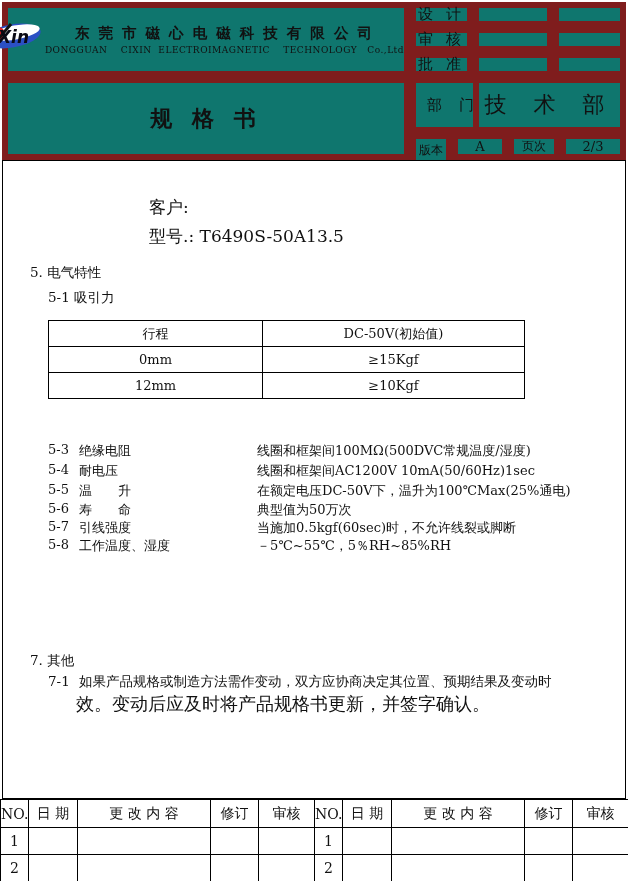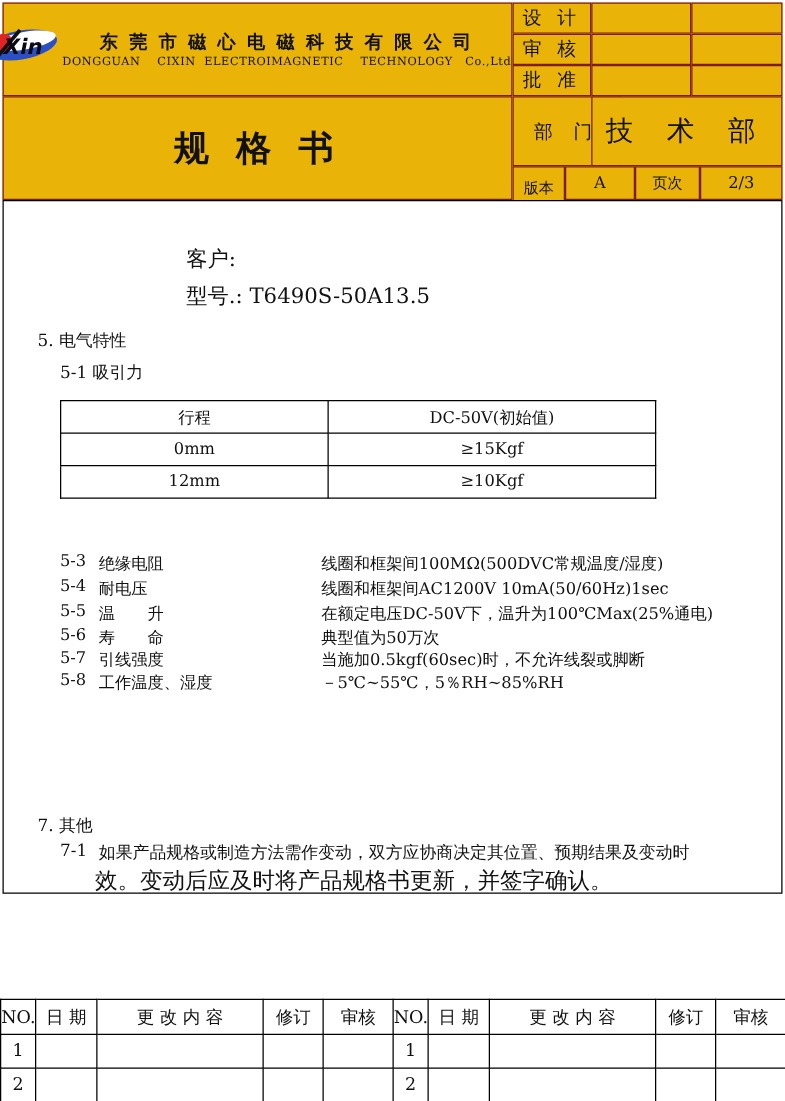--- a/index.html
+++ b/index.html
@@ -4,39 +4,39 @@
 <style>
   * { margin:0; padding:0; box-sizing:border-box; }
   html,body { background:#ffffff; }
   .page {
     position:relative; width:628px; height:881px; margin:0 auto;
     background:#ffffff; color:#111;
     font-family:"DejaVu Serif","Liberation Serif",serif;
     overflow:hidden;
   }
   .cell {
-    position:absolute; border:1px solid #7f1d1d;
+    position:absolute; border:6px solid #7f1d1d;
     display:flex; align-items:center; justify-content:center;
-    text-align:center; background:#eab308;
+    text-align:center; background:#0f766e;
   }
   
   .logo-block { left:2px; top:2px; width:408px; height:75px; justify-content:flex-end; }
   .logo-wrap { margin-left:8px; flex:0 0 auto; }
   .company-wrap { flex:1; display:flex; flex-direction:column; align-items:center; }
   .company-cn { font-size:14.5px; font-weight:bold; letter-spacing:2px; white-space:pre; }
   .company-en { font-size:9px; letter-spacing:0.5px; white-space:pre; margin-top:2px; }
-  .title-block { left:2px; top:77px; width:408px; height:83px; font-size:28px; font-weight:bold; letter-spacing:6px; }
+  .title-block { left:2px; top:77px; width:408px; height:83px; font-size:22px; font-weight:bold; letter-spacing:6px; }
   
   .appr-label { font-size:15px; letter-spacing:4px; }
   .dept-label { font-size:15px; letter-spacing:6px; }
   .dept-value { font-size:22px; letter-spacing:10px; }
   .small-label { font-size:12px; }
   .small-value { font-size:13px; }
   
-  .body-box { position:absolute; left:2px; top:160px; width:624px; height:555px; border:1px solid #000; background:#fff; }
+  .body-box { position:absolute; left:2px; top:160px; width:624px; height:639px; border:1px solid #000; background:#fff; }
   .bline { position:absolute; white-space:pre; }
   .customer-line { left:146px; top:35px; font-size:17px; }
   .model-line { left:146px; top:64px; font-size:17px; }
   .sec-heading { left:27px; font-size:13.5px; }
   .sub-heading { left:45px; font-size:13.5px; }
   .spec-table { position:absolute; left:45px; top:159px; width:476px; border-collapse:collapse; table-layout:fixed; }
   .spec-table td, .spec-table th { border:1.5px solid #000; height:26px; font-size:13px; font-weight:normal; text-align:center; vertical-align:middle; }
   .spec-item { position:absolute; left:45px; width:575px; display:flex; font-size:13px; white-space:pre; }
   .item-no { width:31px; flex:0 0 auto; }
   .item-label { width:178px; flex:0 0 auto; }

